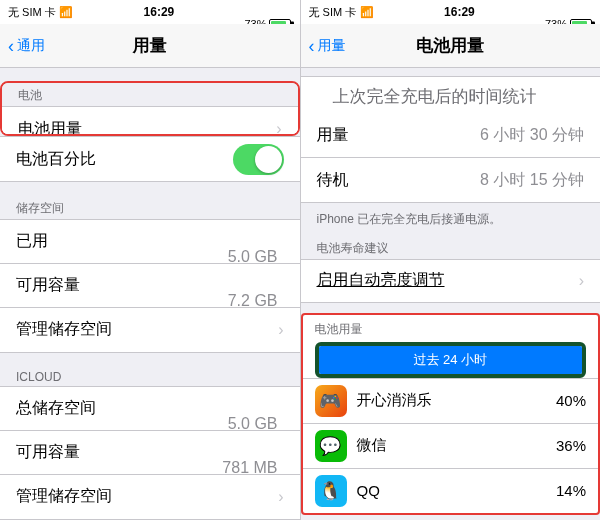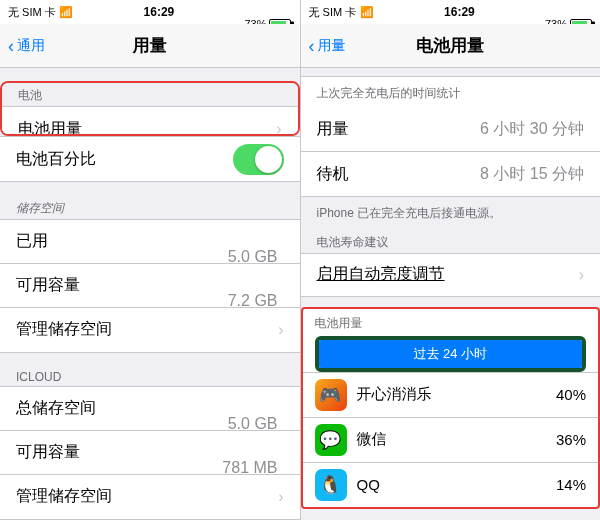--- a/index.html
+++ b/index.html
@@ -124,22 +124,23 @@
       overflow: hidden;
     }
 
     .info-group {
       background: #fff;
       border-top: 1px solid #c8c7cc;
       border-bottom: 1px solid #c8c7cc;
     }
     .info-header {
       padding: 8px 16px 6px;
-      font-size: 12px;
+      font-size: 17px;
       color: #6d6d72;
+      margin-left: 16px;
     }
     .info-cell {
       display: flex;
       align-items: center;
       padding: 0 16px;
       height: 44px;
       border-bottom: 1px solid #c8c7cc;
     }
     .info-cell:last-child { border-bottom: none; }
     .info-cell-label { flex: 1; font-size: 16px; color: #000; }
@@ -248,21 +249,21 @@
   <div class="cell-group" style="margin-top:0; border-top:1px solid #c8c7cc;">
     <div class="cell">
       <span class="cell-label">电池百分比</span>
       <div class="toggle">
         <div class="toggle-knob"></div>
       </div>
     </div>
   </div>
 
   <div class="section-gap"></div>
-  <div style="padding: 4px 16px 2px; font-size:12px; color:#6d6d72;font-style:italic;">储存空间</div>
+  <div style="padding: 4px 16px 2px; font-size:12px; color:#6d6d72;">储存空间</div>
   <div class="cell-group">
     <div class="cell">
       <span class="cell-label">已用</span>
       <span class="cell-value">5.0 GB</span>
     </div>
     <div class="cell">
       <span class="cell-label">可用容量</span>
       <span class="cell-value">7.2 GB</span>
     </div>
     <div class="cell">

